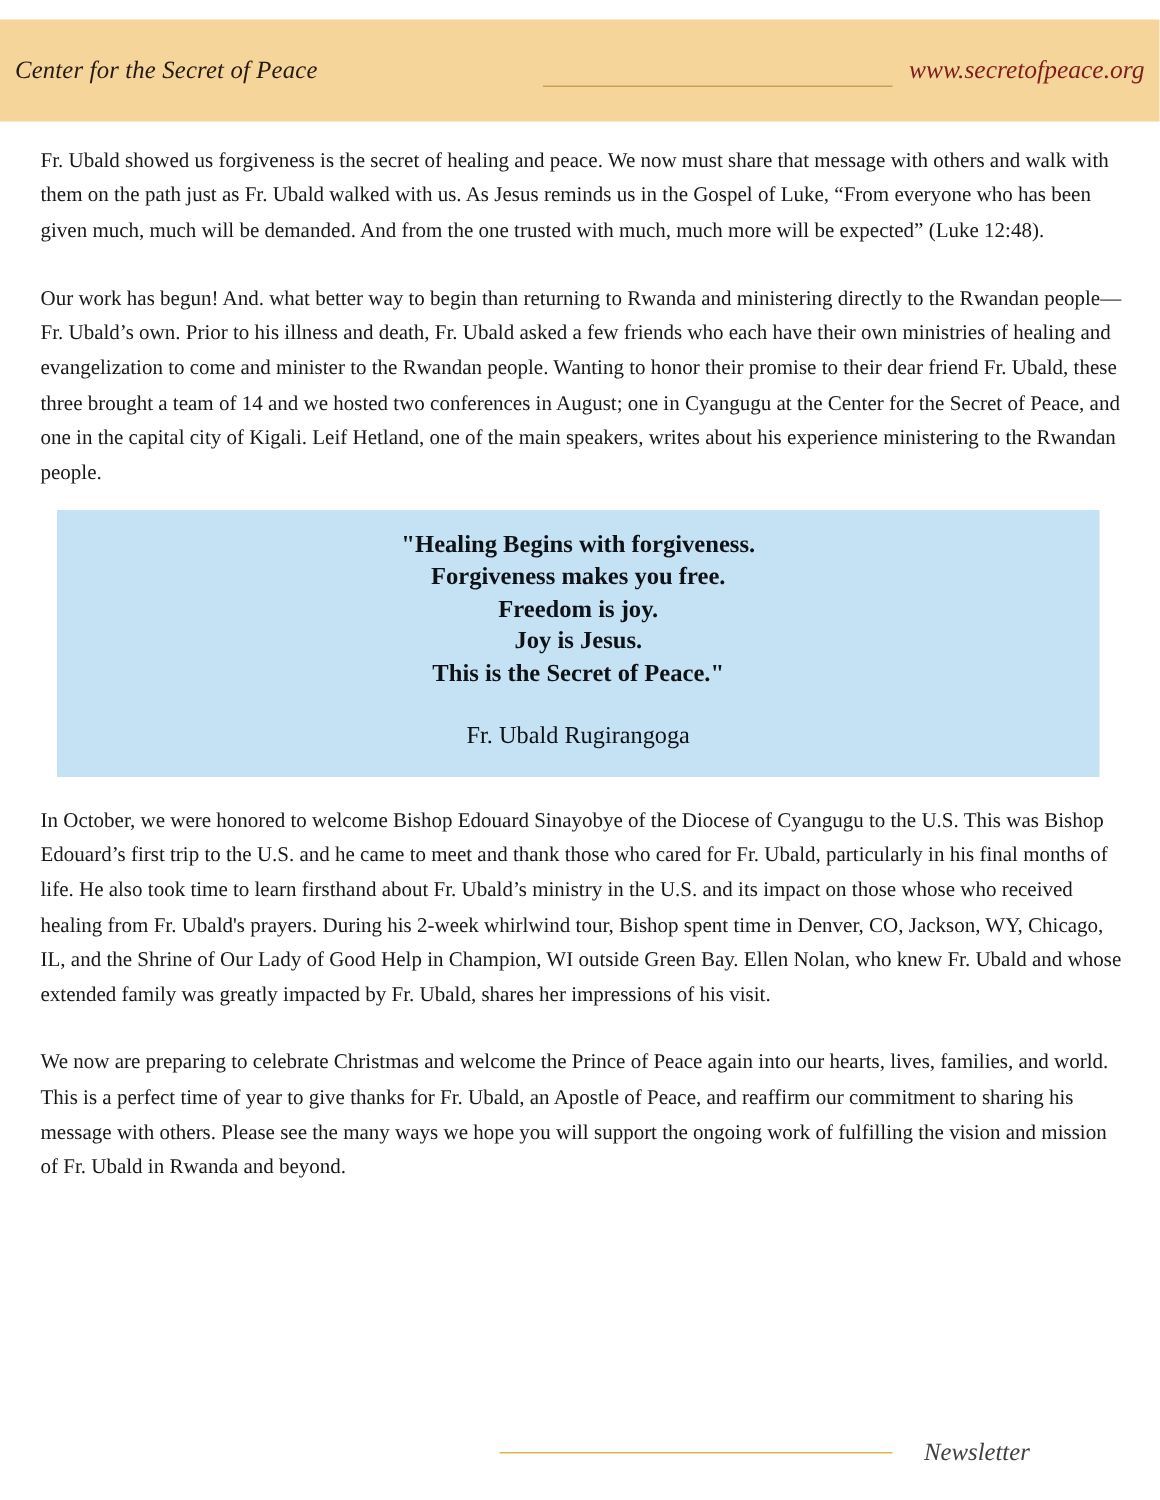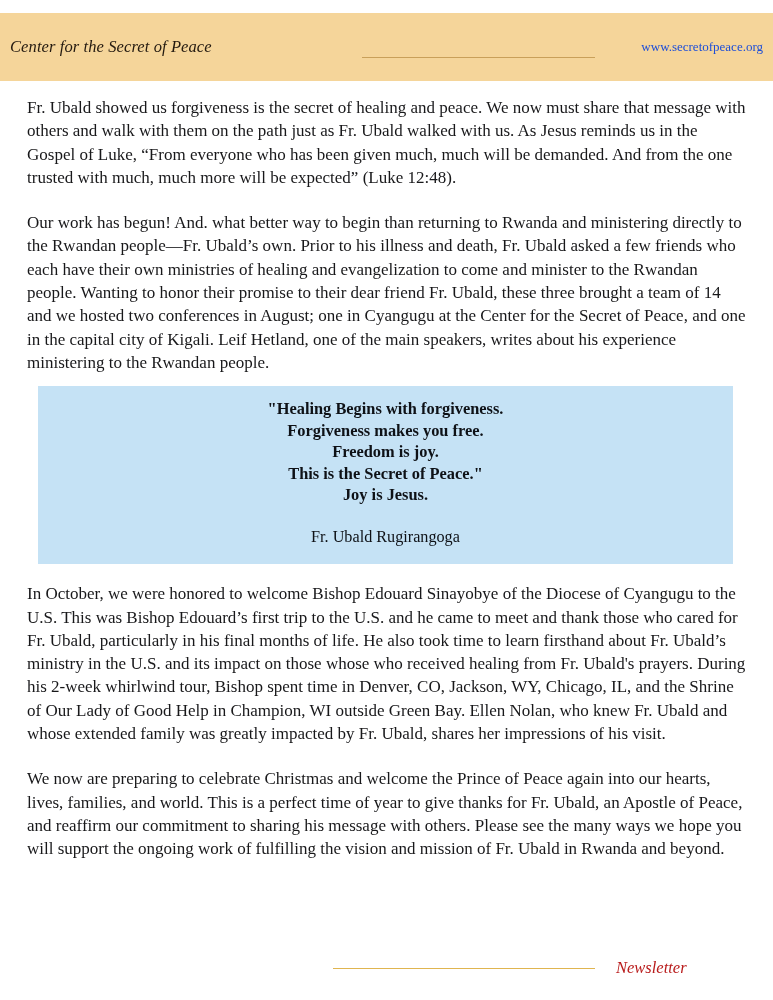--- a/index.html
+++ b/index.html
@@ -44,36 +44,37 @@
     top: 44px;
     width: 233px;
     height: 1px;
     background: #c9a05a;
   }
   .header-url {
     position: absolute;
     right: 10px;
     top: 50%;
     transform: translateY(-50%);
-    font-size: 13px;
-    color: #1d4ed8;
+    font-style: italic;
+    font-size: 17px;
+    color: #7f1d1d;
     white-space: nowrap;
   }
 
   
   .content {
     position: absolute;
     left: 27px;
     top: 96px;
     width: 722px;
   }
 
   p.para {
     margin: 0 0 22px 0;
-    font-size: 17px;
+    font-size: 14px;
     line-height: 23.3px;
     text-align: left;
     color: #18181a;
   }
   p.para.tight {
     margin-bottom: 0;
   }
 
   
   .quote-box {
@@ -112,21 +113,21 @@
     width: 262px;
     height: 1.4px;
     background: #e0b550;
   }
   .footer-label {
     position: absolute;
     left: 616px;
     top: 3px;
     font-style: italic;
     font-size: 16.5px;
-    color: #b91c1c;
+    color: #404040;
     white-space: nowrap;
   }
 </style>
 </head>
 <body>
 
 <div class="header-band">
   <div class="header-title">Center for the Secret of Peace</div>
   <div class="header-rule"></div>
   <div class="header-url">www.secretofpeace.org</div>
@@ -135,22 +136,22 @@
 <div class="content">
 
   <p class="para">Fr. Ubald showed us forgiveness is the secret of healing and peace. We now must share that message with others and walk with them on the path just as Fr. Ubald walked with us. As Jesus reminds us in the Gospel of Luke, “From everyone who has been given much, much will be demanded. And from the one trusted with much, much more will be expected” (Luke 12:48).</p>
 
   <p class="para tight">Our work has begun! And. what better way to begin than returning to Rwanda and ministering directly to the Rwandan people—Fr. Ubald’s own. Prior to his illness and death, Fr. Ubald asked a few friends who each have their own ministries of healing and evangelization to come and minister to the Rwandan people. Wanting to honor their promise to their dear friend Fr. Ubald, these three brought a team of 14 and we hosted two conferences in August; one in Cyangugu at the Center for the Secret of Peace, and one in the capital city of Kigali. Leif Hetland, one of the main speakers, writes about his experience ministering to the Rwandan people.</p>
 
   <div class="quote-box">
     <div class="quote-line">"Healing Begins with forgiveness.</div>
     <div class="quote-line">Forgiveness makes you free.</div>
     <div class="quote-line">Freedom is joy.</div>
+    <div class="quote-line">Joy is Jesus.</div>
     <div class="quote-line">This is the Secret of Peace."</div>
-    <div class="quote-line">Joy is Jesus.</div>
     <div class="quote-attrib">Fr. Ubald Rugirangoga</div>
   </div>
 
   <p class="para">In October, we were honored to welcome Bishop Edouard Sinayobye of the Diocese of Cyangugu to the U.S. This was Bishop Edouard’s first trip to the U.S. and he came to meet and thank those who cared for Fr. Ubald, particularly in his final months of life. He also took time to learn firsthand about Fr. Ubald’s ministry in the U.S. and its impact on those whose who received healing from Fr. Ubald's prayers. During his 2-week whirlwind tour, Bishop spent time in Denver, CO, Jackson, WY, Chicago, IL, and the Shrine of Our Lady of Good Help in Champion, WI outside Green Bay. Ellen Nolan, who knew Fr. Ubald and whose extended family was greatly impacted by Fr. Ubald, shares her impressions of his visit.</p>
 
   <p class="para">We now are preparing to celebrate Christmas and welcome the Prince of Peace again into our hearts, lives, families, and world. This is a perfect time of year to give thanks for Fr. Ubald, an Apostle of Peace, and reaffirm our commitment to sharing his message with others. Please see the many ways we hope you will support the ongoing work of fulfilling the vision and mission of Fr. Ubald in Rwanda and beyond.</p>
 
 
 </div>
 

